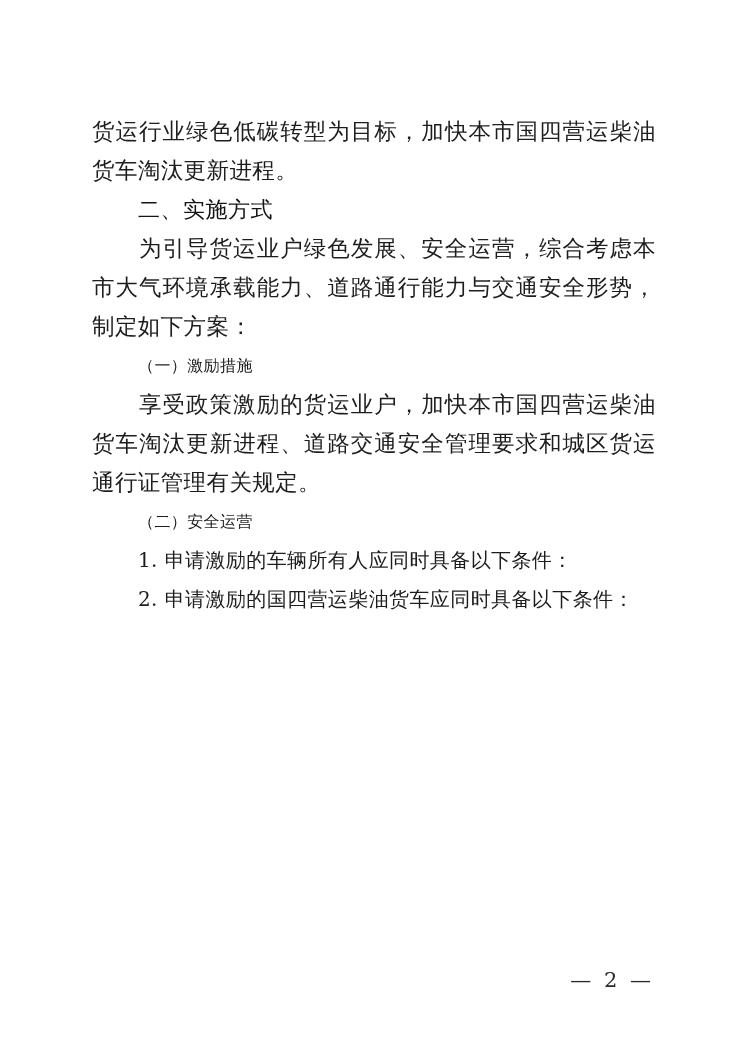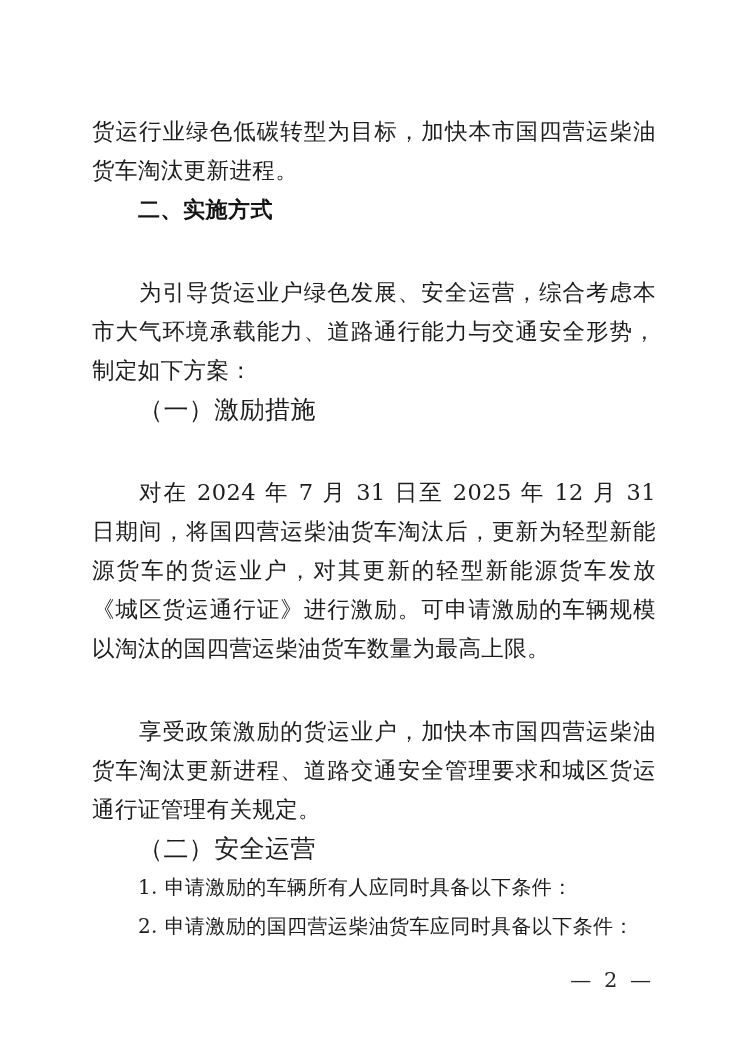--- a/index.html
+++ b/index.html
@@ -42,42 +42,41 @@
     color: #1d1d1d;
     text-align: justify;
     text-justify: inter-character;
     text-align-last: left;
     letter-spacing: 0.4px;
     margin: 0;
     word-break: break-all;
   }
   .para.indent {
     text-indent: 47px;
-    margin-top: 44px;
   }
   .para.cont {
     text-indent: 0;
   }
 
   
   .heading-hei {
     font-family: "DejaVu Sans", "Liberation Sans", sans-serif;
     font-size: 22px;
-    font-weight: 700;
+    font-weight: 400;
     line-height: 39px;
     color: #141414;
     letter-spacing: 0.5px;
     margin: 0;
     text-indent: 46px;
   }
 
   
   .subheading {
     font-family: "DejaVu Serif", "Liberation Serif", serif;
-    font-size: 25px;
+    font-size: 16px;
     line-height: 39px;
     color: #1d1d1d;
     letter-spacing: 0.4px;
     margin: 0;
     text-indent: 46px;
   }
 
   
   .item-num {
     font-family: "DejaVu Serif", "Liberation Serif", serif;
@@ -118,21 +117,20 @@
   <div id="content">
 
     <p class="para cont">货运行业绿色低碳转型为目标，加快本市国四营运柴油货车淘汰更新进程。</p>
 
     <p class="heading-hei">二、实施方式</p>
 
     <p class="para indent">为引导货运业户绿色发展、安全运营，综合考虑本市大气环境承载能力、道路通行能力与交通安全形势，制定如下方案：</p>
 
     <p class="subheading">（一）激励措施</p>
 
-    <p class="para indent">对在 2024 年 7 月 31 日至 2025 年 12 月 31 日期间，将国四营运柴油货车淘汰后，更新为轻型新能源货车的货运业户，对其更新的轻型新能源货车发放《城区货运通行证》进行激励。可申请激励的车辆规模以淘汰的国四营运柴油货车数量为最高上限。</p>
 
     <p class="para indent">享受政策激励的货运业户，加快本市国四营运柴油货车淘汰更新进程、道路交通安全管理要求和城区货运通行证管理有关规定。</p>
 
     <p class="subheading">（二）安全运营</p>
 
     <p class="item-num">1. 申请激励的车辆所有人应同时具备以下条件：</p>
 
 
 
     <p class="item-num">2. 申请激励的国四营运柴油货车应同时具备以下条件：</p>

